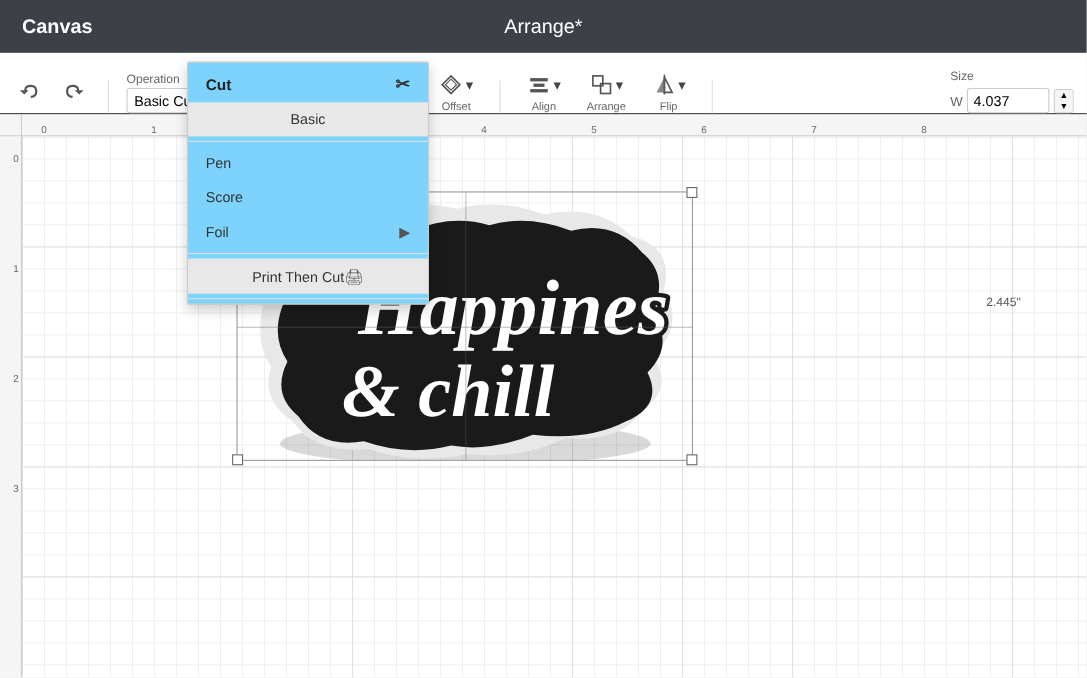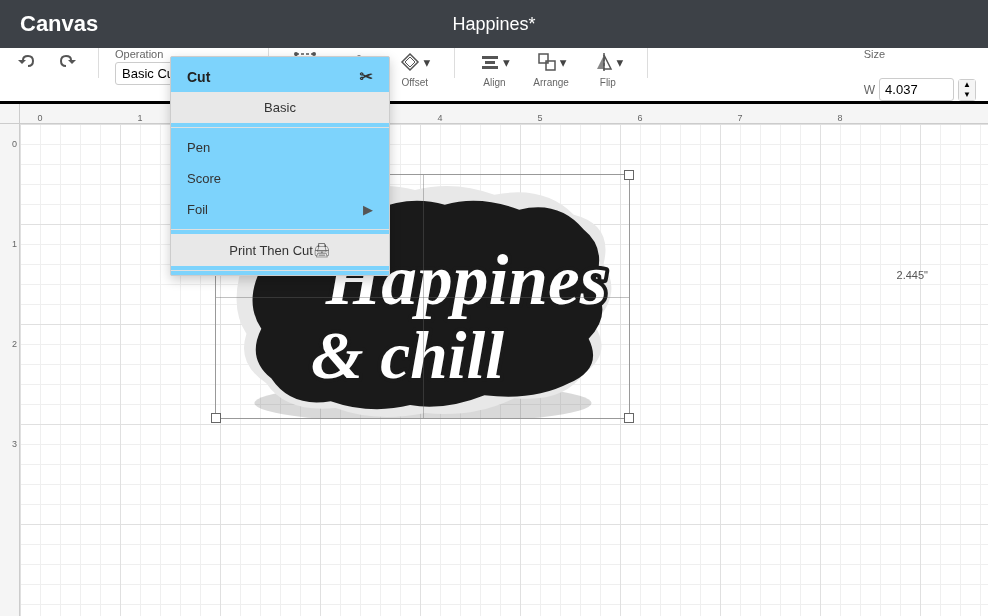--- a/index.html
+++ b/index.html
@@ -11,35 +11,35 @@
       color: #fff;
       height: 48px;
       display: flex;
       align-items: center;
       justify-content: center;
       position: relative;
     }
     .title-bar-left {
       position: absolute;
       left: 20px;
-      font-size: 22px;
+      font-size: 18px;
       font-weight: bold;
     }
     .title-bar-center {
       font-size: 18px;
     }
 
     
     .toolbar {
       background: #fff;
       height: 56px;
       display: flex;
-      align-items: flex-start;
+      align-items: flex-end;
       padding: 0 12px;
-      border-bottom: 3px solid #000000;
+      border-bottom: 1px solid #000000;
       gap: 10px;
     }
     .toolbar-undo-redo {
       display: flex;
       gap: 6px;
       align-items: center;
     }
     .toolbar-btn {
       background: none;
       border: none;
@@ -107,21 +107,21 @@
       padding: 3px 8px;
       border-radius: 3px;
       color: #444;
       display: flex;
       align-items: center;
       gap: 2px;
     }
     .size-group {
       display: flex;
       flex-direction: column;
-      gap: 18px;
+      gap: 4px;
       margin-left: auto;
     }
     .size-label {
       font-size: 11px;
       color: #666;
     }
     .size-input-row {
       display: flex;
       align-items: center;
       gap: 4px;
@@ -316,21 +316,21 @@
       left: 50%; top: 0; bottom: 0;
       width: 1px;
       background: rgba(100,100,100,0.4);
     }
   </style>
 </head>
 <body>
 
 <div class="title-bar">
   <span class="title-bar-left">Canvas</span>
-  <span class="title-bar-center">Happines*</span>
+  <span class="title-bar-center">Arrange*</span>
 </div>
 
 <div class="toolbar">
 
   <div class="toolbar-undo-redo">
     <button class="toolbar-btn">
       <svg width="20" height="20" viewBox="0 0 20 20">
         <path d="M4 8 Q4 3 10 3 Q16 3 16 9 Q16 15 10 15 L10 13 Q14 13 14 9 Q14 5 10 5 Q6 5 6 8 L8 8 L4 12 L0 8 Z" fill="#555"></path>
       </svg>
     </button>

